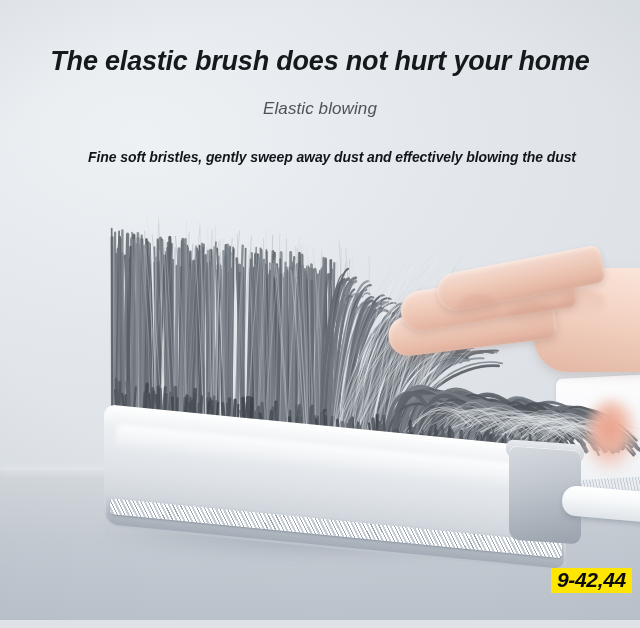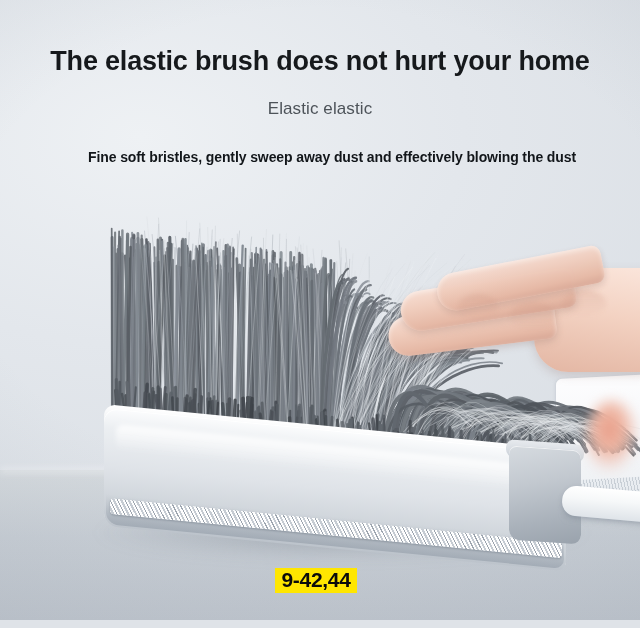--- a/index.html
+++ b/index.html
@@ -8,20 +8,21 @@
     font-family:"Liberation Sans", sans-serif;
     background:#dfe3e8;
     position:relative;
   }
 
   
   #stage {
     position:absolute; inset:0;
     width:640px; height:620px;
     overflow:hidden;
+    font-style:italic;
   }
 
   
   .bg-base {
     position:absolute; inset:0;
     background:
       radial-gradient(120% 80% at 22% 22%, #eef1f4 0%, #e3e7ec 42%, #d8dde3 100%);
   }
   .bg-table {
     position:absolute; left:0; right:0; top:470px; bottom:0;
@@ -176,21 +177,21 @@
   }
   .thumb-blur {
     position:absolute; left:586px; top:400px; width:52px; height:74px;
     background:radial-gradient(60% 60% at 45% 40%, #e79b86 0%, #efb7a4 45%, rgba(240,200,188,.55) 75%, rgba(240,210,200,0) 100%);
     filter:blur(6px);
     border-radius:50% 50% 45% 45%;
   }
 
   
   .badge-wrap {
-    position:absolute; left:0; right:8px; top:568px; text-align:center; z-index:60;
+    position:absolute; left:0; right:8px; top:568px; text-align:right; z-index:60;
   }
   .badge {
     display:inline-block;
     background:#ffe600;
     color:#0b0b0b;
     font-size:21px; font-weight:700; letter-spacing:-.3px;
     padding:1px 6px 2px 6px;
     line-height:1.05;
   }
 </style>
@@ -1360,21 +1361,21 @@
       <div class="knuckle" style="left:178px; top:18px; width:44px; height:26px;"></div>
     </div>
     <div class="thumb-blur"></div>
 
   </div>
 
   <div class="bg-vignette"></div>
 
   <div class="text-wrap">
     <div class="headline">The elastic brush does not hurt your home</div>
-    <div class="subhead">Elastic elastic</div>
+    <div class="subhead">Elastic blowing</div>
     <div class="tagline">Fine soft bristles, gently sweep away dust and effectively blowing the dust</div>
   </div>
 
   <div class="badge-wrap">
     <span class="badge">9-42,44</span>
   </div>
 
 </div>
 
 </body></html>

